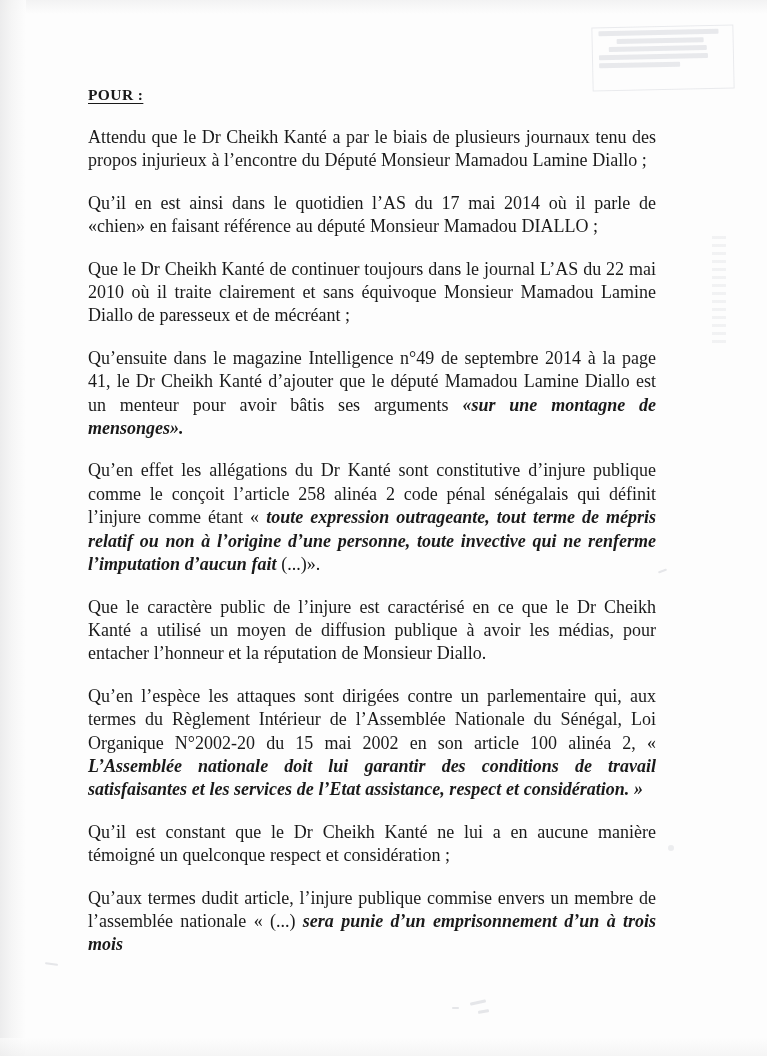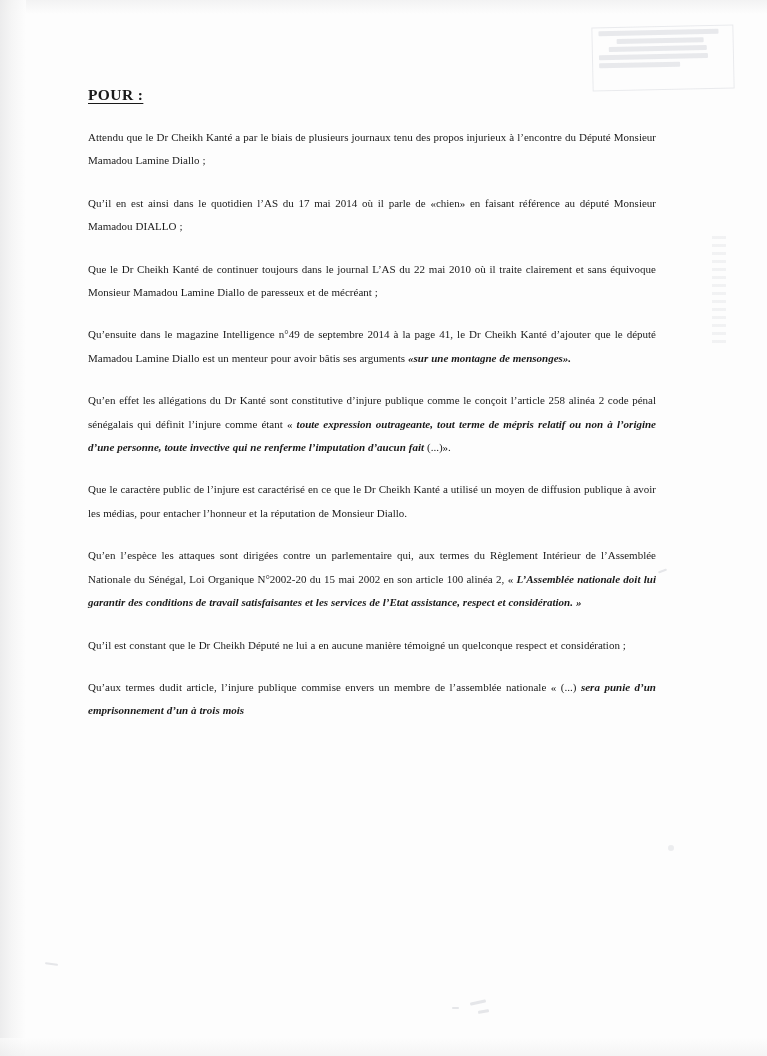--- a/index.html
+++ b/index.html
@@ -116,21 +116,21 @@
   .heading {
     font-weight: bold;
     font-size: 15.5px;
     letter-spacing: .4px;
     text-decoration: underline;
     text-underline-offset: 3px;
     margin: 0 0 22px 0;
   }
   p.para {
     margin: 0 0 19px 0;
-    font-size: 11px;
+    font-size: 18px;
     line-height: 23.4px;
     text-align: justify;
     text-justify: inter-word;
     word-spacing: .2px;
   }
   p.para:last-child { margin-bottom: 0; }
   .bi {
     font-weight: bold;
     font-style: italic;
   }
@@ -172,19 +172,19 @@
     <p class="para">Que le Dr Cheikh Kanté de continuer toujours dans le journal L’AS du 22 mai 2010 où il traite clairement et sans équivoque   Monsieur Mamadou Lamine Diallo   de paresseux et de mécréant ;</p>
 
     <p class="para"><span>Qu’ensuite dans  le magazine Intelligence n°49 de septembre 2014 à la page 41, le Dr Cheikh Kanté d’ajouter que le député Mamadou Lamine Diallo est un menteur pour avoir bâtis ses arguments </span><span class="bi">«sur une  montagne de mensonges».</span><span></span></p>
 
     <p class="para"><span>Qu’en effet les allégations du Dr Kanté sont constitutive d’injure publique comme le conçoit l’article 258 alinéa 2 code pénal sénégalais qui définit l’injure  comme étant «  </span><span class="bi">toute expression outrageante, tout terme de mépris relatif ou non à l’origine d’une personne, toute invective qui ne renferme l’imputation d’aucun fait</span><span> (...)».</span></p>
 
     <p class="para">Que le caractère public de l’injure est caractérisé en ce que le Dr Cheikh Kanté a utilisé un moyen de diffusion publique à avoir les médias, pour entacher l’honneur et la  réputation de Monsieur Diallo.</p>
 
     <p class="para"><span>Qu’en l’espèce les attaques sont dirigées contre un parlementaire qui, aux termes du Règlement Intérieur de l’Assemblée Nationale du Sénégal, Loi Organique N°2002-20 du 15 mai 2002 en son article 100 alinéa 2, « </span><span class="bi">L’Assemblée nationale doit lui garantir des conditions de travail satisfaisantes et les services de l’Etat assistance, respect et considération. »</span><span></span></p>
 
-    <p class="para">Qu’il est constant que le Dr Cheikh Député ne lui a en aucune manière témoigné un quelconque respect et considération ;</p>
+    <p class="para">Qu’il est constant que le Dr Cheikh Kanté ne lui a en aucune manière témoigné un quelconque respect et considération ;</p>
 
 
     <p class="para"><span>Qu’aux termes dudit article, l’injure publique commise envers un membre de l’assemblée nationale  « (...) </span><span class="bi">sera punie d’un emprisonnement d’un à trois mois</span><span></span></p>
 
   </div>
 </div>
 
 </body></html>

